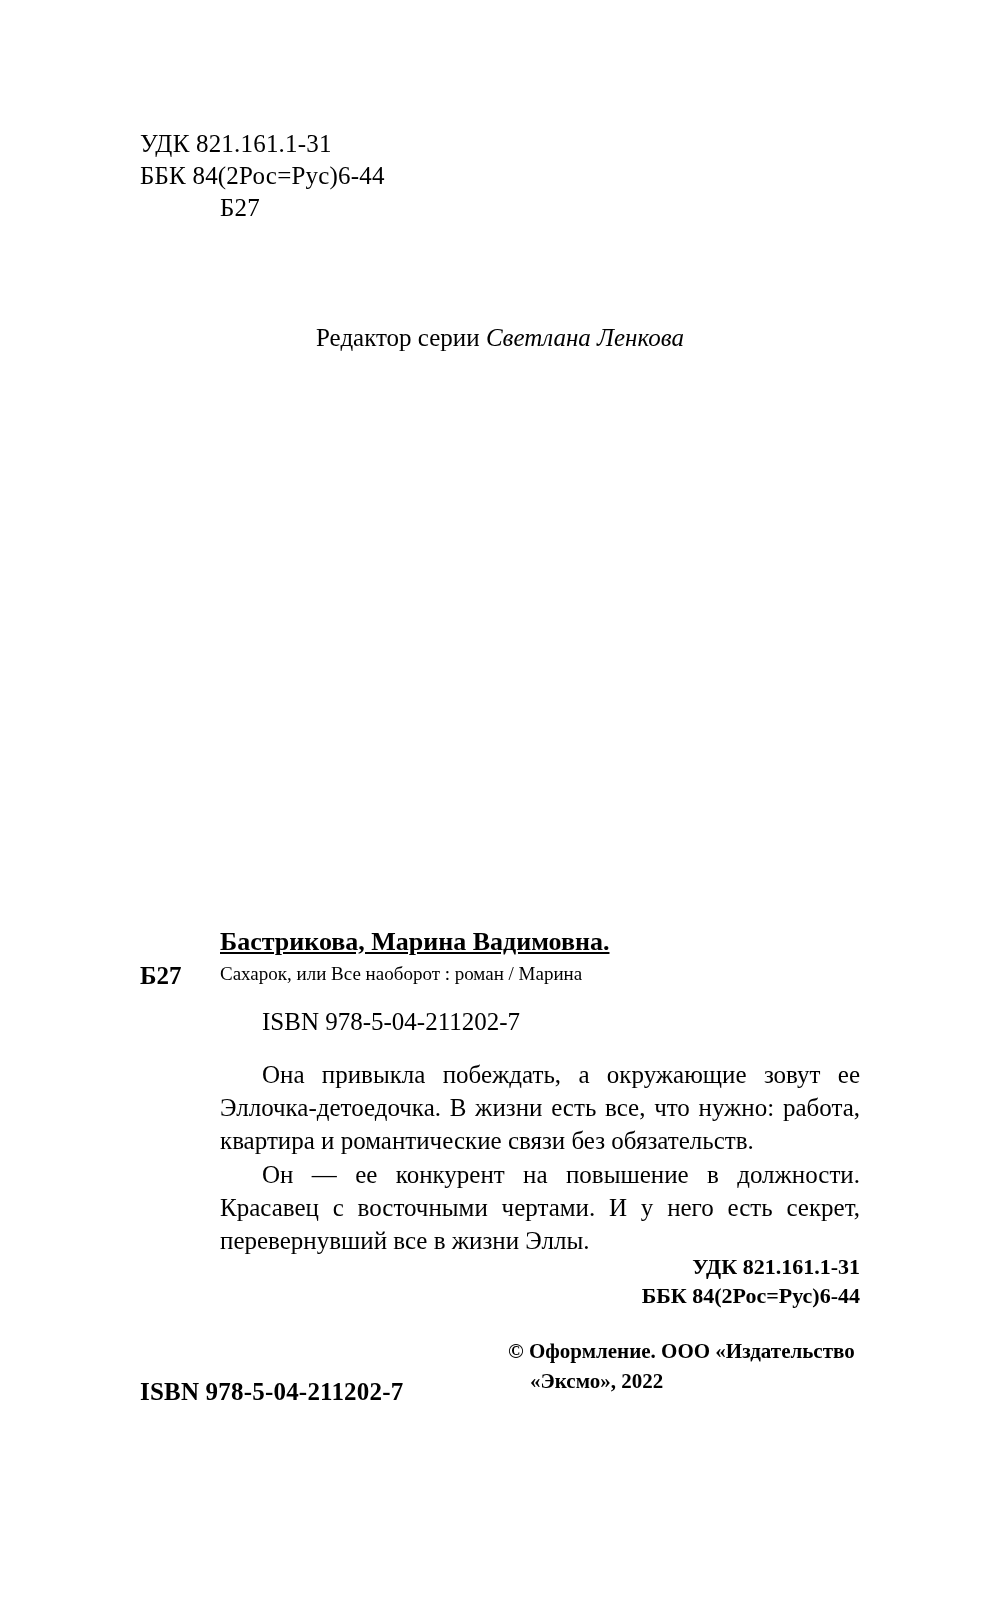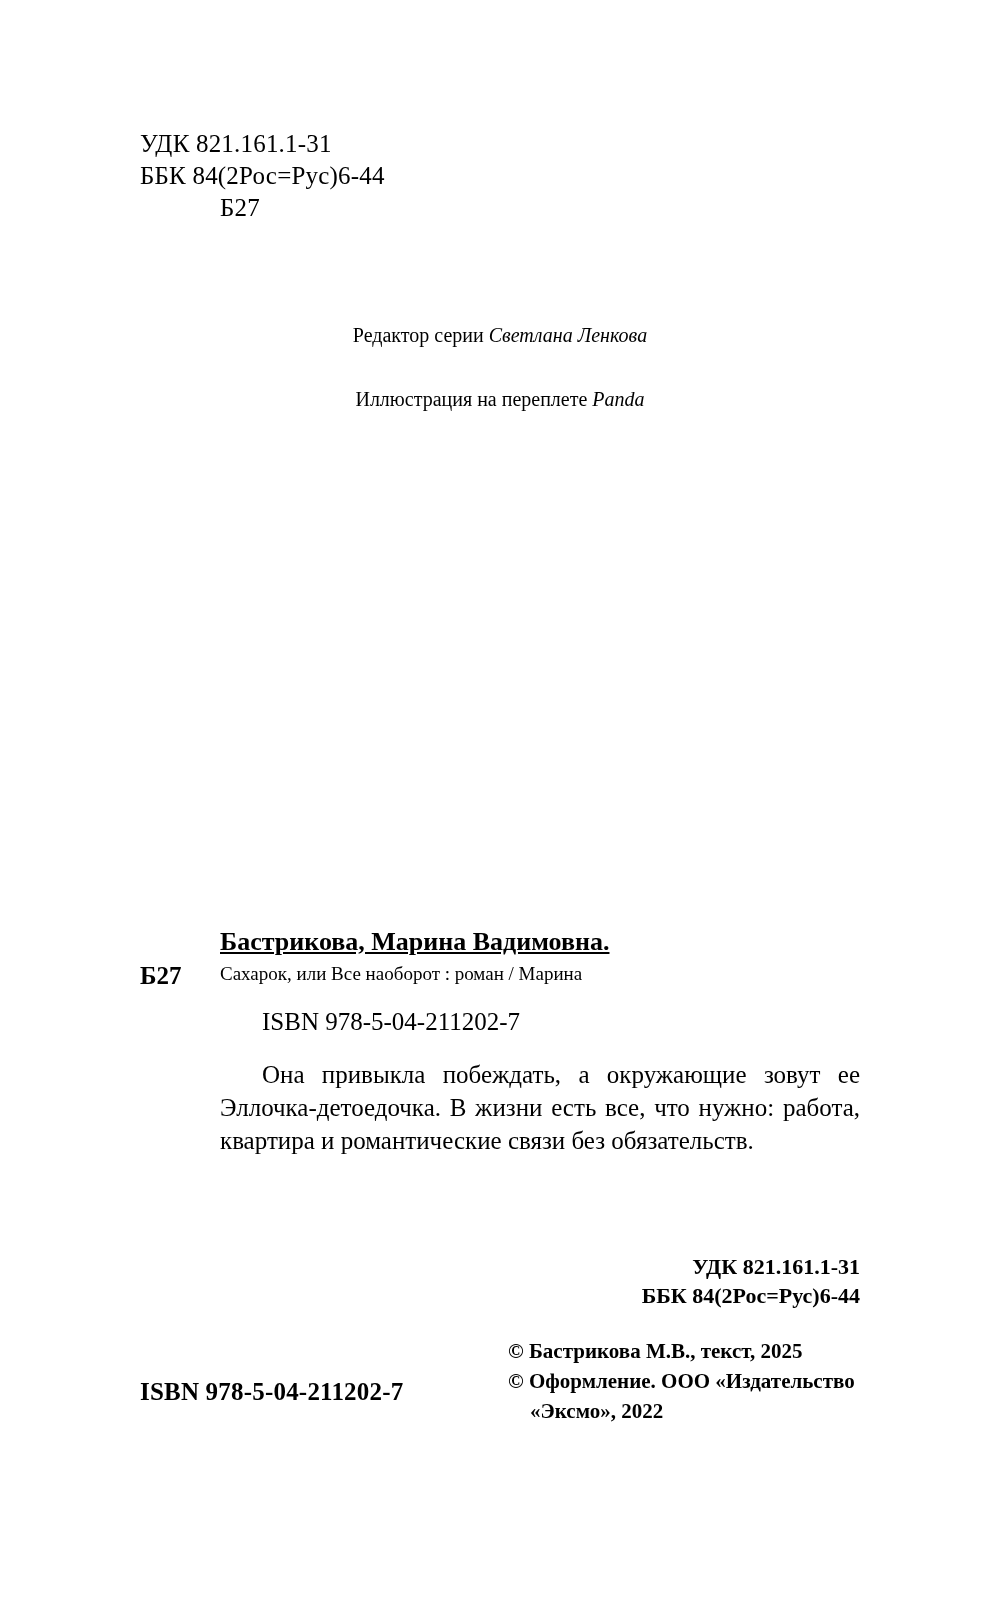--- a/index.html
+++ b/index.html
@@ -41,21 +41,21 @@
 
   
   .credits {
     position: absolute;
     left: 0;
     top: 322px;
     width: 1000px;
     text-align: center;
   }
   .credits .row {
-    font-size: 20px;
+    font-size: 25px;
     line-height: 1.3;
     margin-bottom: 38px;
     text-align: center;
   }
   .credits .it {
     font-style: italic;
   }
 
   
   .biblio {
@@ -146,45 +146,41 @@
     <div class="line">УДК 821.161.1-31</div>
     <div class="line">ББК 84(2Рос=Рус)6-44</div>
     <div class="line code-centered">Б27</div>
   </div>
 
   <div class="credits">
     <div class="row">
       <span>Редактор серии</span>
       <span class="it">Светлана Ленкова</span>
     </div>
-    <div class="row">
-      <span>Иллюстрация на переплете</span>
-      <span class="it">Panda</span>
-    </div>
   </div>
 
   <div class="biblio">
     <div class="marker">Б27</div>
     <div class="body">
       <div class="author">Бастрикова, Марина Вадимовна.</div>
       <div class="title-line">Сахарок, или Все наоборот : роман / Марина</div>
       <div class="isbn">ISBN 978-5-04-211202-7</div>
 
       <div class="annot">
         <p>Она привыкла побеждать, а окружающие зовут ее Эллочка-детоедочка. В жизни есть все, что нужно: работа, квартира и романтические связи без обязательств.</p>
+        <p>Он — ее конкурент на повышение в должности. Красавец с восточными чертами. И у него есть секрет, перевернувший все в жизни Эллы.</p>
       </div>
     </div>
   </div>
 
   <div class="codes-right">
     <div>УДК 821.161.1-31</div>
     <div>ББК 84(2Рос=Рус)6-44</div>
   </div>
 
   <div class="copyright">
-    <div>© Бастрикова М.В., текст, 2025</div>
     <div>© Оформление.  ООО «Издательство</div>
     <div class="sub">«Эксмо», 2022</div>
   </div>
 
   <div class="isbn-bottom">ISBN 978-5-04-211202-7</div>
 
 </div>
 
 </body></html>

